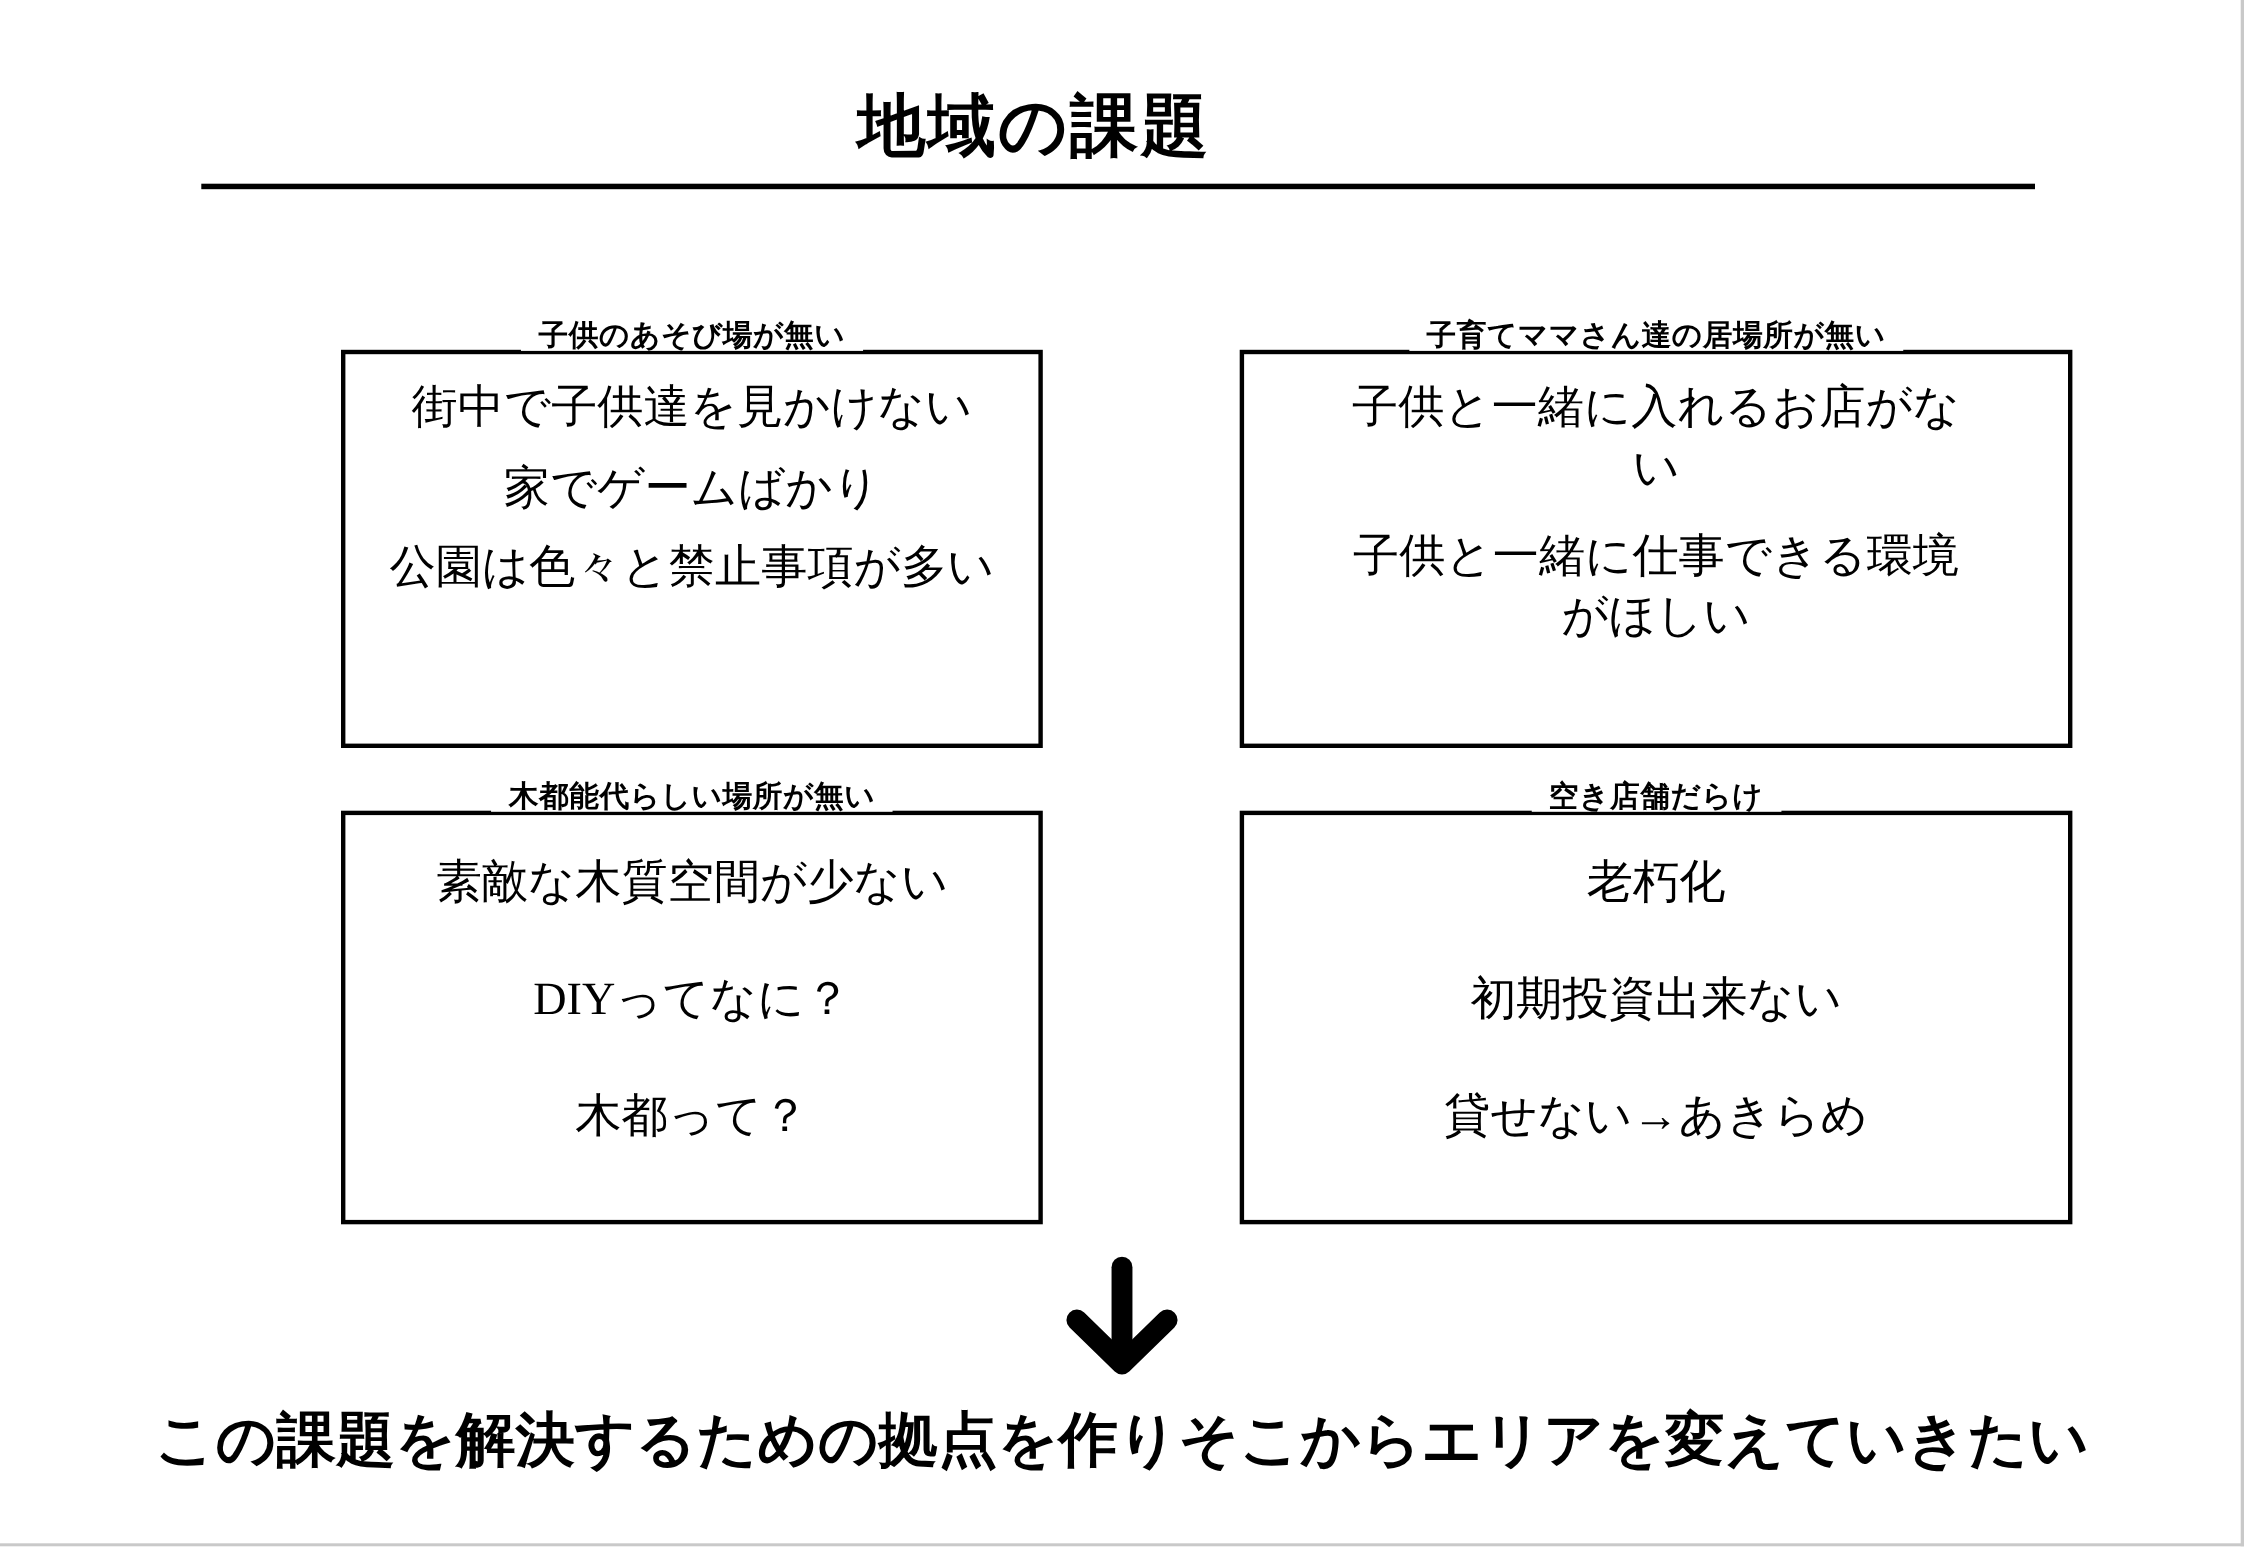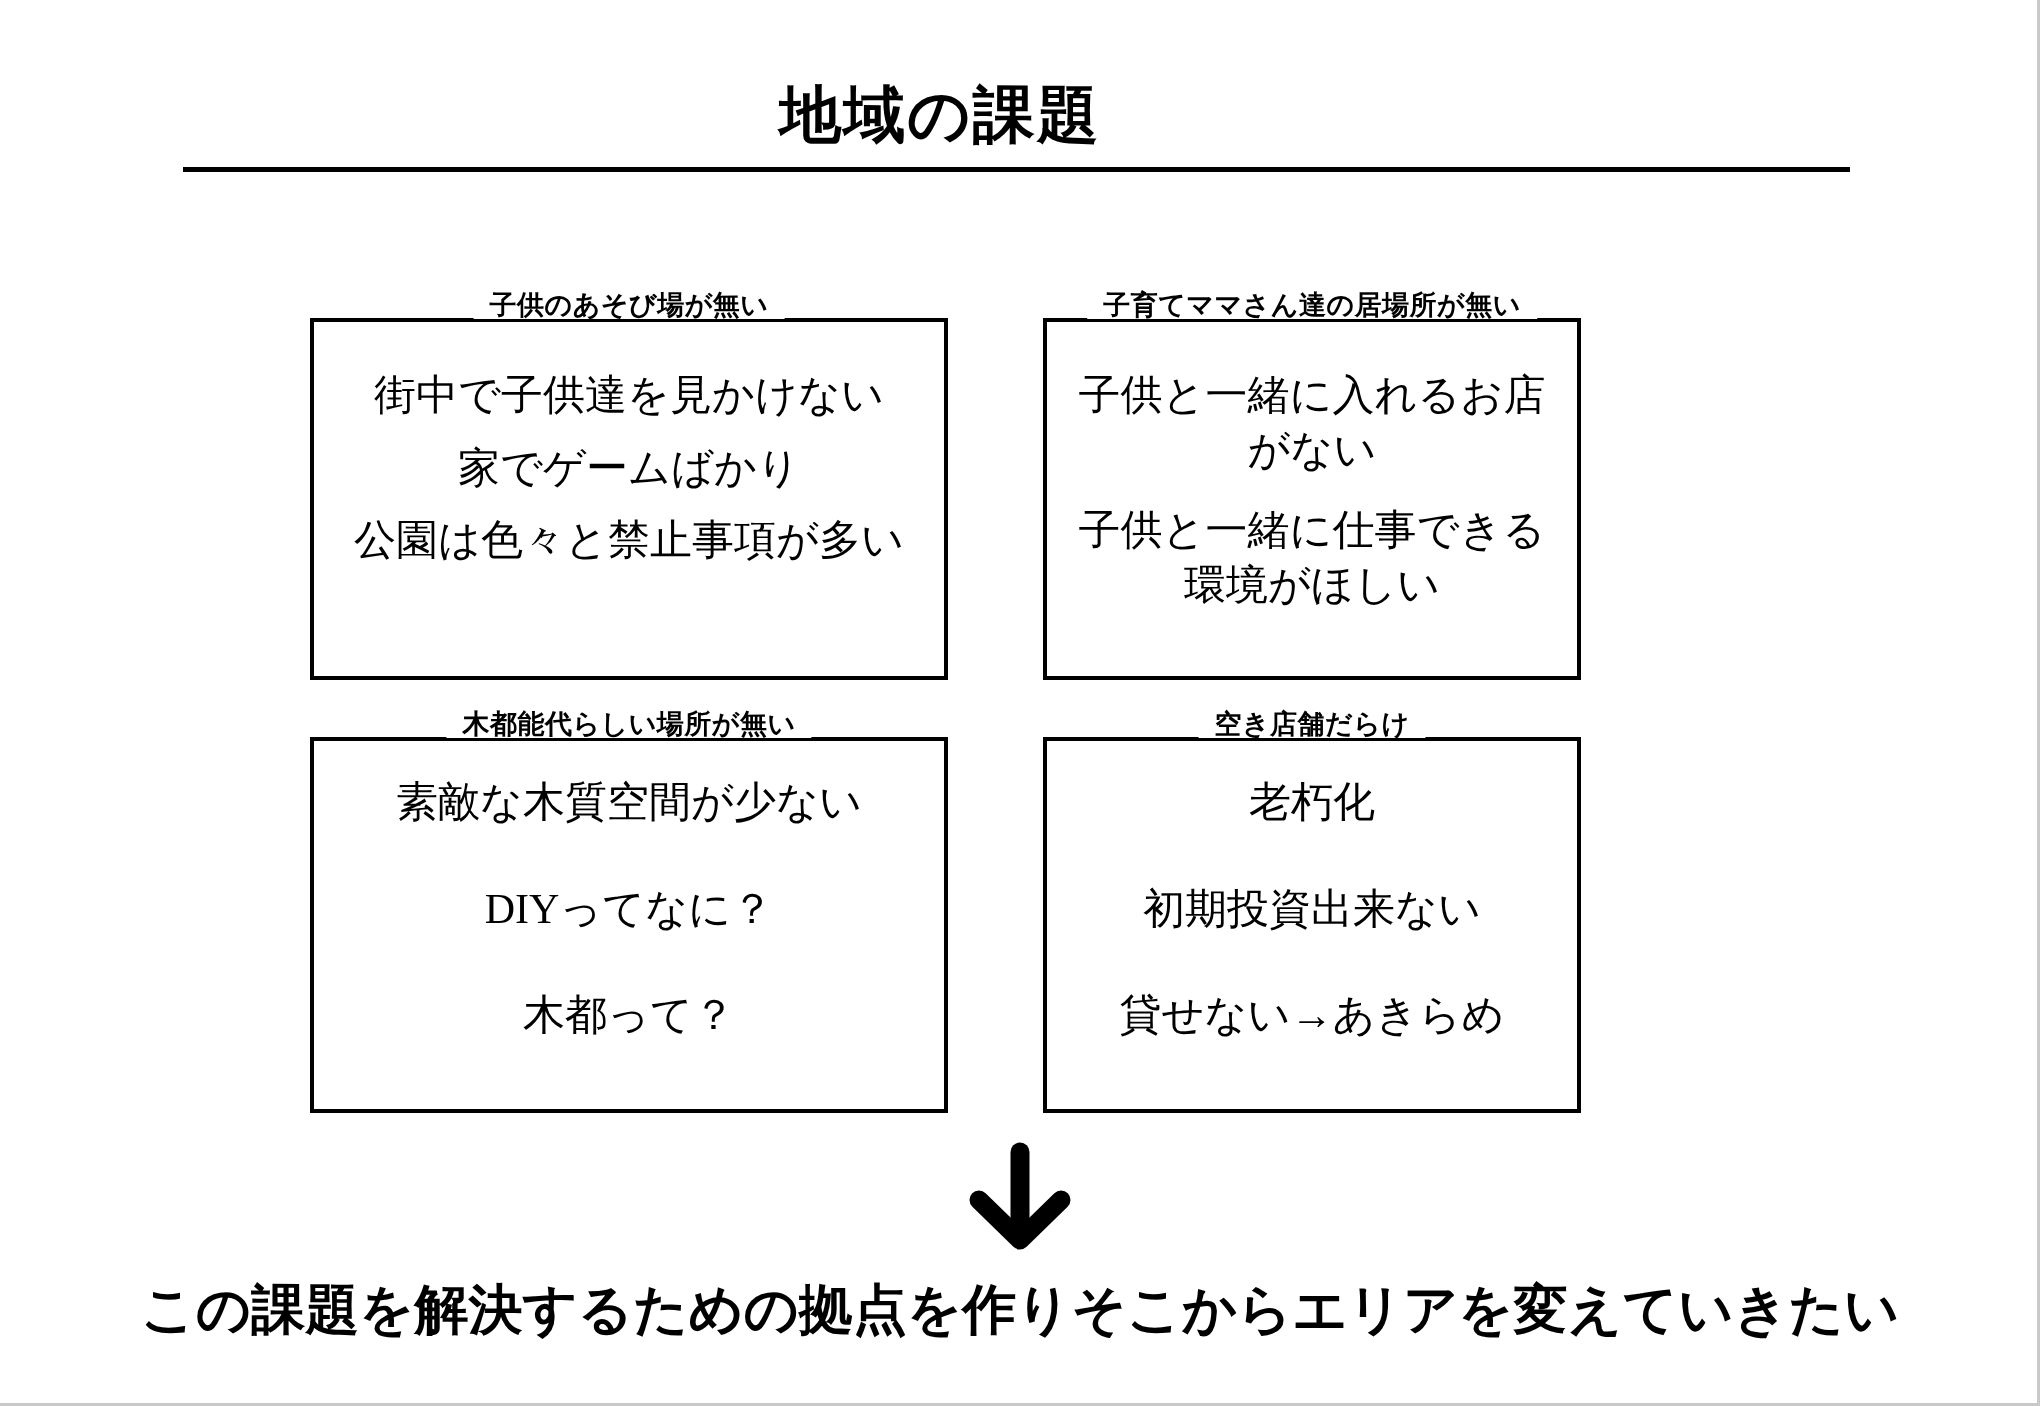--- a/index.html
+++ b/index.html
@@ -56,21 +56,21 @@
   }
 
   .qbox {
     position: absolute;
     box-sizing: border-box;
     border: 4px solid #000000;
     background: #ffffff;
     font-family: Liberation Serif, serif;
   }
   .qbox.col-left  { left: 0px;    width: 638px; }
-  .qbox.col-right { left: 733px;  width: 538px; }
+  .qbox.col-right { left: 817px;  width: 757px; }
   .qbox.row-top    { top: 0px;   height: 362px; }
   .qbox.row-bottom { top: 419px; height: 376px; }
 
   
   .qbox-legend {
     position: absolute;
     top: -30px;
     left: 50%;
     transform: translateX(-50%);
     background: #ffffff;
@@ -89,21 +89,21 @@
     top: 0;
     bottom: 0;
     display: flex;
     flex-direction: column;
     align-items: center;
     justify-content: center;
     gap: 26px;
     padding: 20px 18px 26px 18px;
     box-sizing: border-box;
   }
-  .qbox.row-top .qbox-body { justify-content: flex-start; padding-top: 46px; }
+  .qbox.row-top .qbox-body { justify-content: flex-start; padding-top: 22px; }
   .qbox.row-bottom .qbox-body { justify-content: flex-start; padding-top: 34px; gap: 52px; }
 
   .qline {
     font-size: 42px;
     line-height: 1.30;
     text-align: center;
     font-weight: normal;
     letter-spacing: 0px;
     max-width: 100%;
   }

